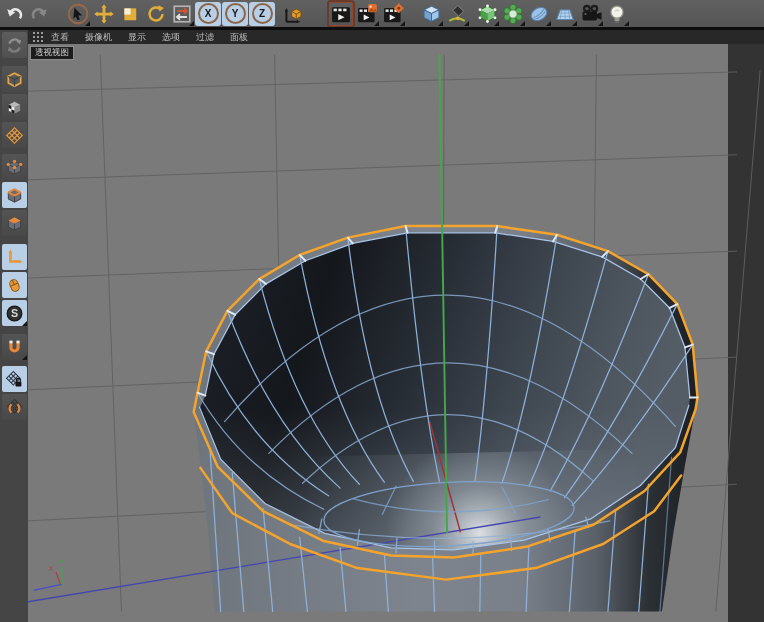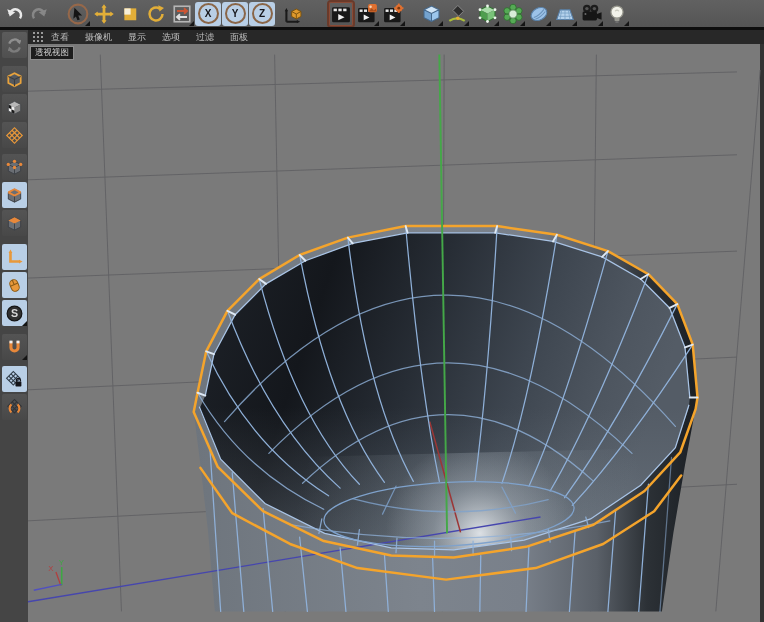--- a/index.html
+++ b/index.html
@@ -29,21 +29,21 @@
       border-radius:2px;display:flex;align-items:center;justify-content:center;position:relative;flex:0 0 auto;}
   .si.active{background:#b9cfe6;}
   .mt8{margin-top:8px;} .mt6{margin-top:6px;}
   .si svg{display:block;}
   
   .menubar{position:absolute;left:28px;top:30px;width:736px;height:14px;background:#282828;
            display:flex;align-items:center;color:#bdbdbd;font-size:9px;}
   .menubar .mi{margin-right:16px;cursor:default;white-space:nowrap;}
   .menugrid{margin:0 8px 0 5px;}
   
-  .viewport{position:absolute;left:28px;top:44px;width:700px;height:578px;background:#7a7a7a;padding-left:32px;}
+  .viewport{position:absolute;left:28px;top:44px;width:700px;height:578px;background:#7a7a7a;}
   .vplabel{position:absolute;left:2px;top:2px;background:#1d1d1d;border:1px solid #8c8c8c;
            color:#cfcfcf;font-size:8.5px;padding:1px 4px 2px 4px;line-height:1.1;z-index:5;}
   .scene{position:absolute;left:0;top:0;}
 </style>
 </head>
 <body>
 
 <div class="toolbar">
   <div class="ti">
     <svg viewBox="0 0 16 16" width="20" height="20">

